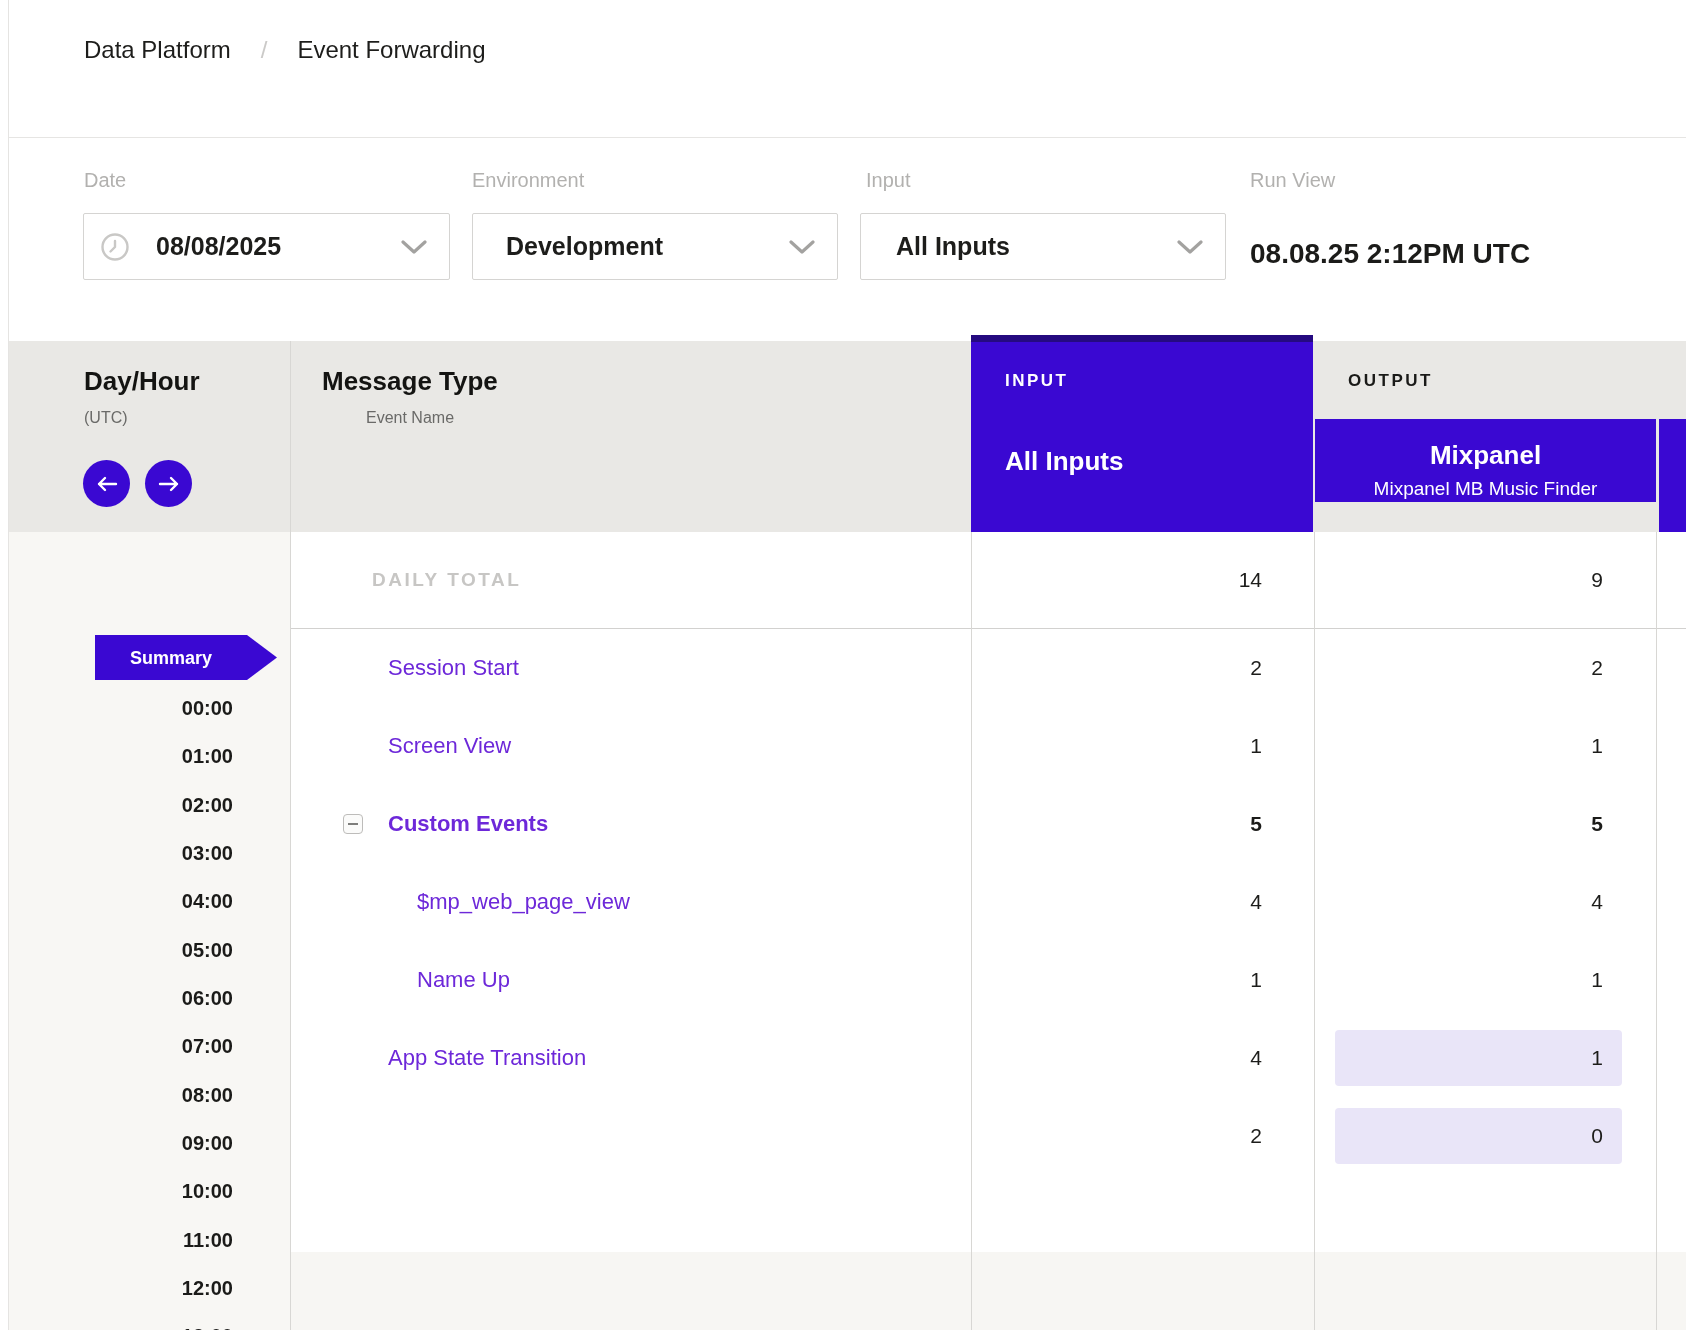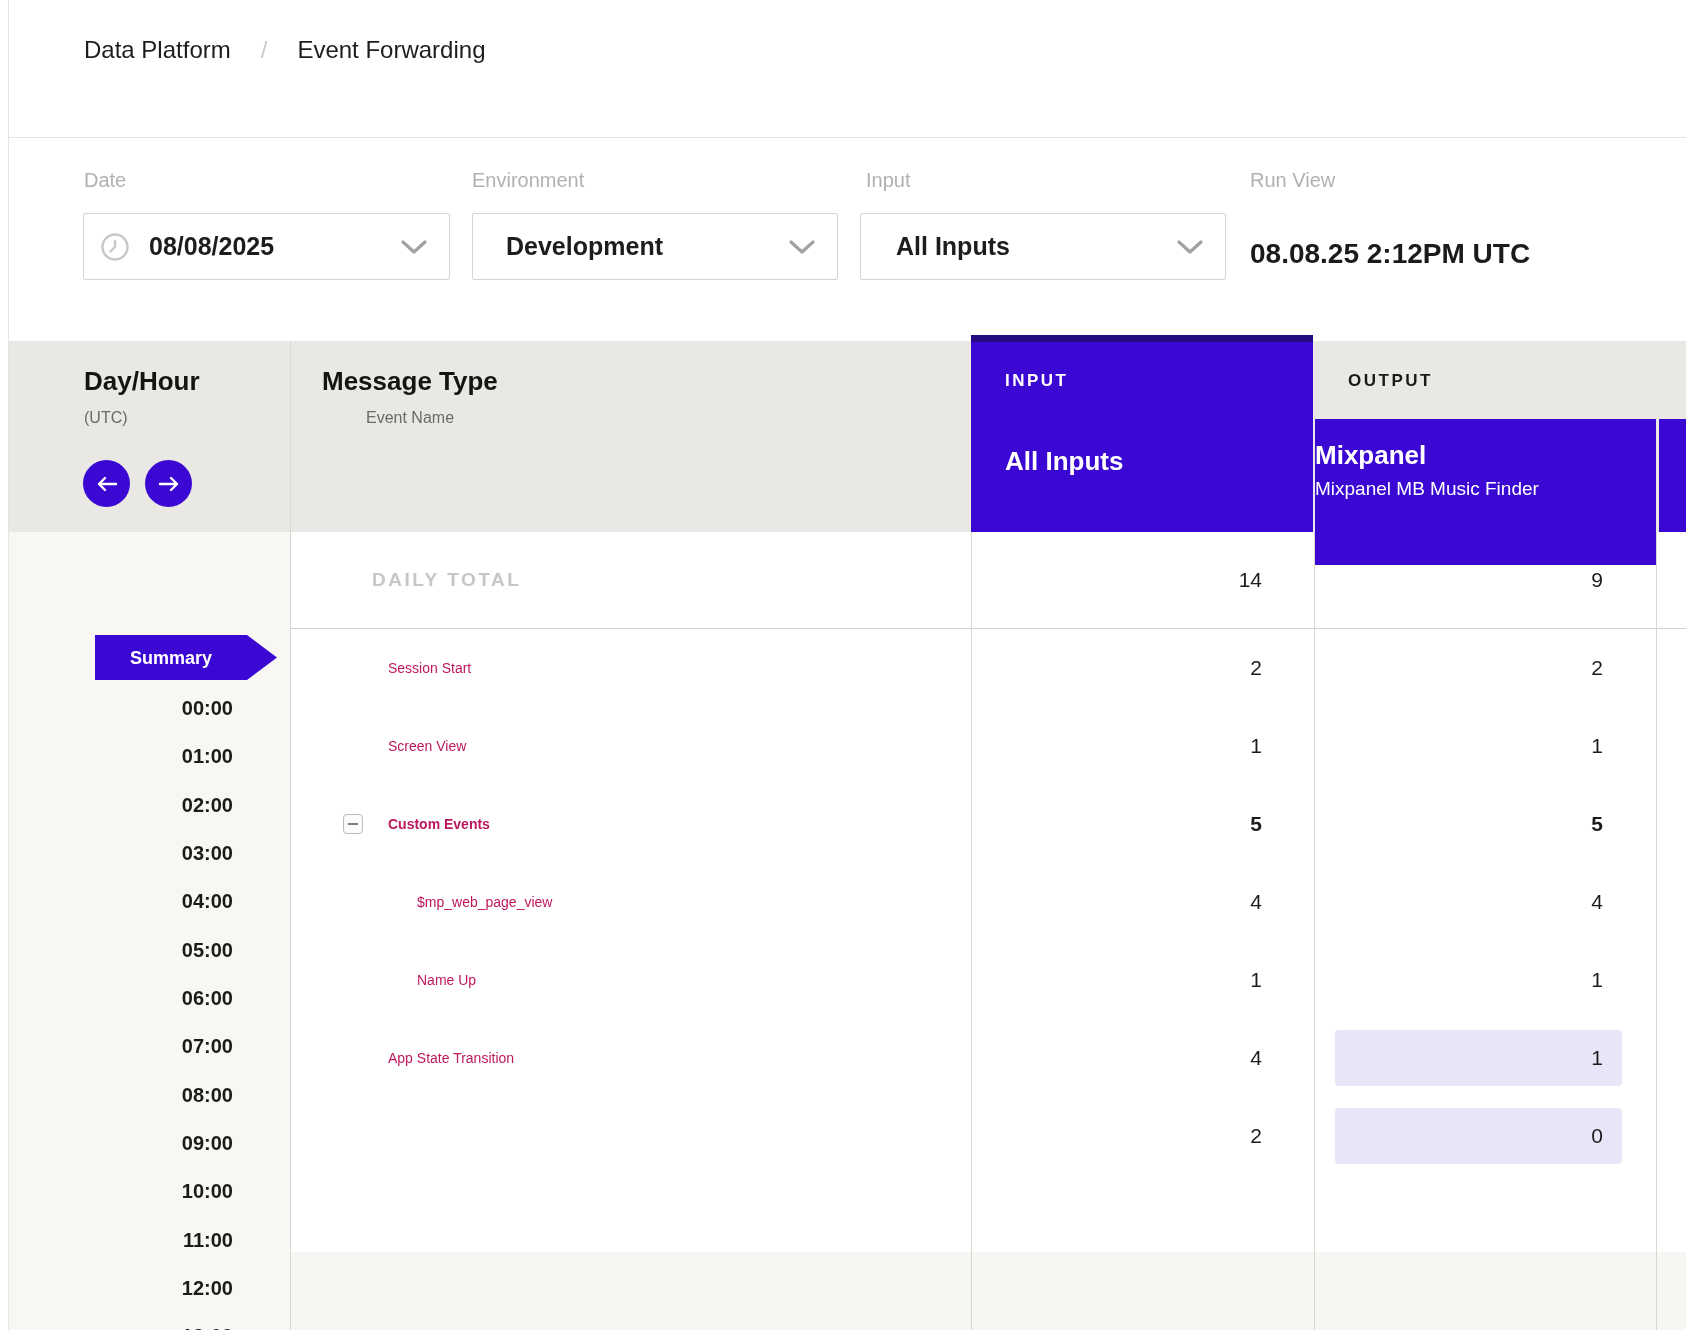--- a/index.html
+++ b/index.html
@@ -12,39 +12,39 @@
   .crumb-sep{color:#cbcac8;font-weight:300;}
   .header-divider{left:9px;right:0;top:137px;height:1px;background:#e6e5e3;}
   .left-edge-line{left:8px;top:0;bottom:0;width:1px;background:#e5e4e2;}
 
   
   .flabel{top:169px;font-size:20px;color:#b2b1af;}
   .fbox{top:213px;height:67px;background:#fff;border:1px solid #d5d4d2;border-radius:2px;
         display:flex;align-items:center;box-sizing:border-box;font-size:25px;color:#1d1d1b;}
   .fbox .chev{margin-left:auto;margin-right:22px;display:flex;}
   .date-box{left:83px;width:367px;padding-left:16px;}
-  .date-box .val{margin-left:19px;font-weight:700;}
+  .date-box .val{margin-left:26px;font-weight:700;}
   .env-box{left:472px;width:366px;padding-left:33px;}
   .env-box .val,.inp-box .val{font-weight:600;}
   .inp-box{left:860px;width:366px;padding-left:35px;}
   .run-val{left:1250px;top:238px;font-size:28px;font-weight:700;color:#1b1b19;}
 
   
   .band{left:9px;right:0;top:341px;height:191px;background:#e9e8e5;}
   .h-title{font-size:26px;font-weight:700;color:#141412;}
   .h-sub{font-size:16px;color:#6a6a68;}
   .nav-btn{width:47px;height:47px;border-radius:50%;background:#3a08d2;border:none;
            display:flex;align-items:center;justify-content:center;cursor:pointer;padding:0;}
 
   .input-box{left:971px;top:335px;width:342px;height:197px;background:#3a08d2;}
   .input-box .topstrip{position:absolute;left:0;top:0;right:0;height:7px;background:#250a80;}
   .col-kicker{font-size:17px;font-weight:700;letter-spacing:2.5px;color:#ffffff;}
   .col-kicker.dark{color:#1a1a18;}
   .input-name{font-size:26px;font-weight:700;color:#ffffff;}
-  .mix-box{left:1315px;top:419px;width:341px;height:146px;background:#3a08d2;text-align:left;color:#fff;}
+  .mix-box{left:1315px;top:419px;width:341px;height:83px;background:#3a08d2;text-align:center;color:#fff;}
   .mix-name{margin-top:21px;font-size:26px;font-weight:700;}
   .mix-sub{margin-top:7px;font-size:19px;}
   .stub-box{left:1659px;top:419px;width:27px;height:113px;background:#3a08d2;}
 
   
   .vline{width:1px;background:#d8d7d4;z-index:5;}
 
   
   .hours-col{left:9px;top:532px;width:281px;bottom:0;background:#f8f7f4;}
   .summary-badge{left:95px;top:635px;width:182px;height:45px;background:#3a08d2;
@@ -56,21 +56,21 @@
 
   
   .total-row{left:291px;right:0;top:532px;height:97px;border-bottom:1px solid #d2d1cf;box-sizing:border-box;}
   .total-label{position:absolute;left:81px;top:0;line-height:96px;font-size:19px;font-weight:600;
                letter-spacing:2.5px;color:#c7c6c4;}
   .total-row .val-in,.total-row .val-out{line-height:96px;}
   .val-in{position:absolute;left:680px;width:291px;text-align:right;font-size:21px;color:#1c1c1a;}
   .val-out{position:absolute;left:1023px;width:289px;text-align:right;font-size:21px;color:#1c1c1a;}
 
   .erow{left:291px;right:0;height:78px;}
-  .erow .rlabel{position:absolute;left:97px;line-height:78px;font-size:14px;color:#be185d;}
+  .erow .rlabel{position:absolute;left:97px;line-height:78px;font-size:22px;color:#6d28d9;}
   .erow .rlabel.indent{left:126px;}
   .erow .rlabel.bold{font-weight:700;}
   .erow .val-in,.erow .val-out{line-height:78px;}
   .erow .bold-val{font-weight:700;}
   .collapse-box{position:absolute;left:52px;top:29px;width:20px;height:20px;box-sizing:border-box;
                 border:1.5px solid #bdbcba;border-radius:4px;background:#fbfbfa;cursor:pointer;}
   .collapse-box .minus{position:absolute;left:4px;top:8px;width:10px;height:2px;background:#7e7e7c;}
   .flag-cell{position:absolute;left:1044px;top:11px;width:287px;height:56px;background:#e9e5f8;
              border-radius:4px;cursor:pointer;}
   .flag-cell span{display:block;padding-right:19px;text-align:right;line-height:56px;

